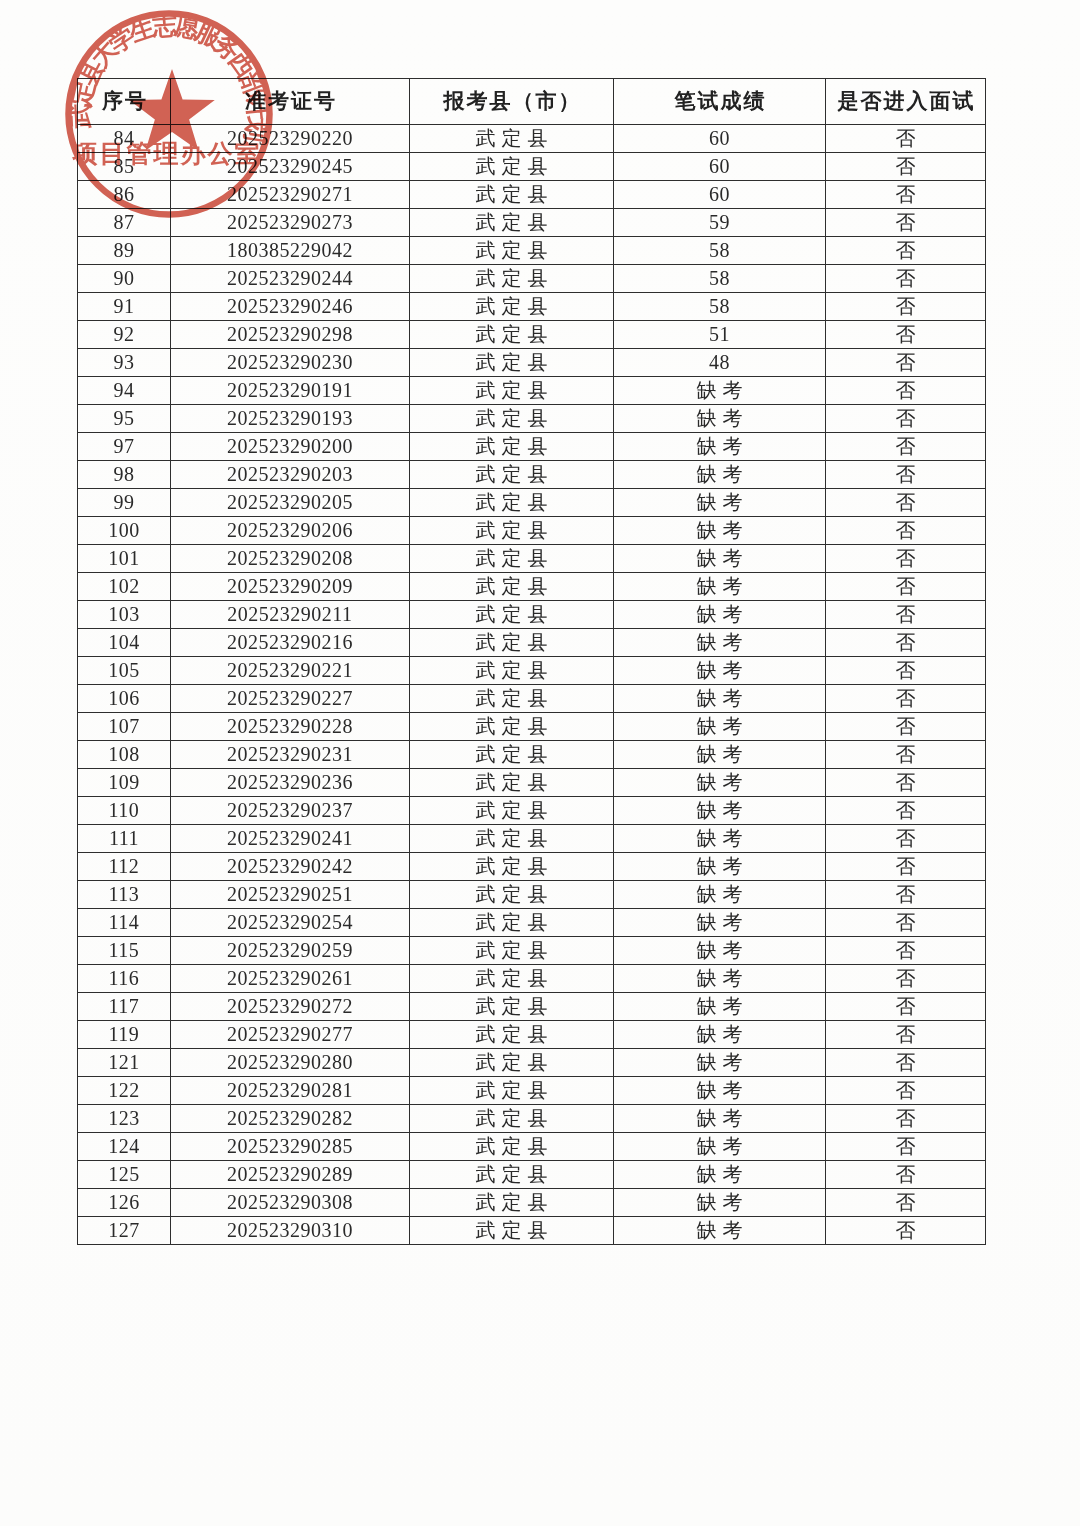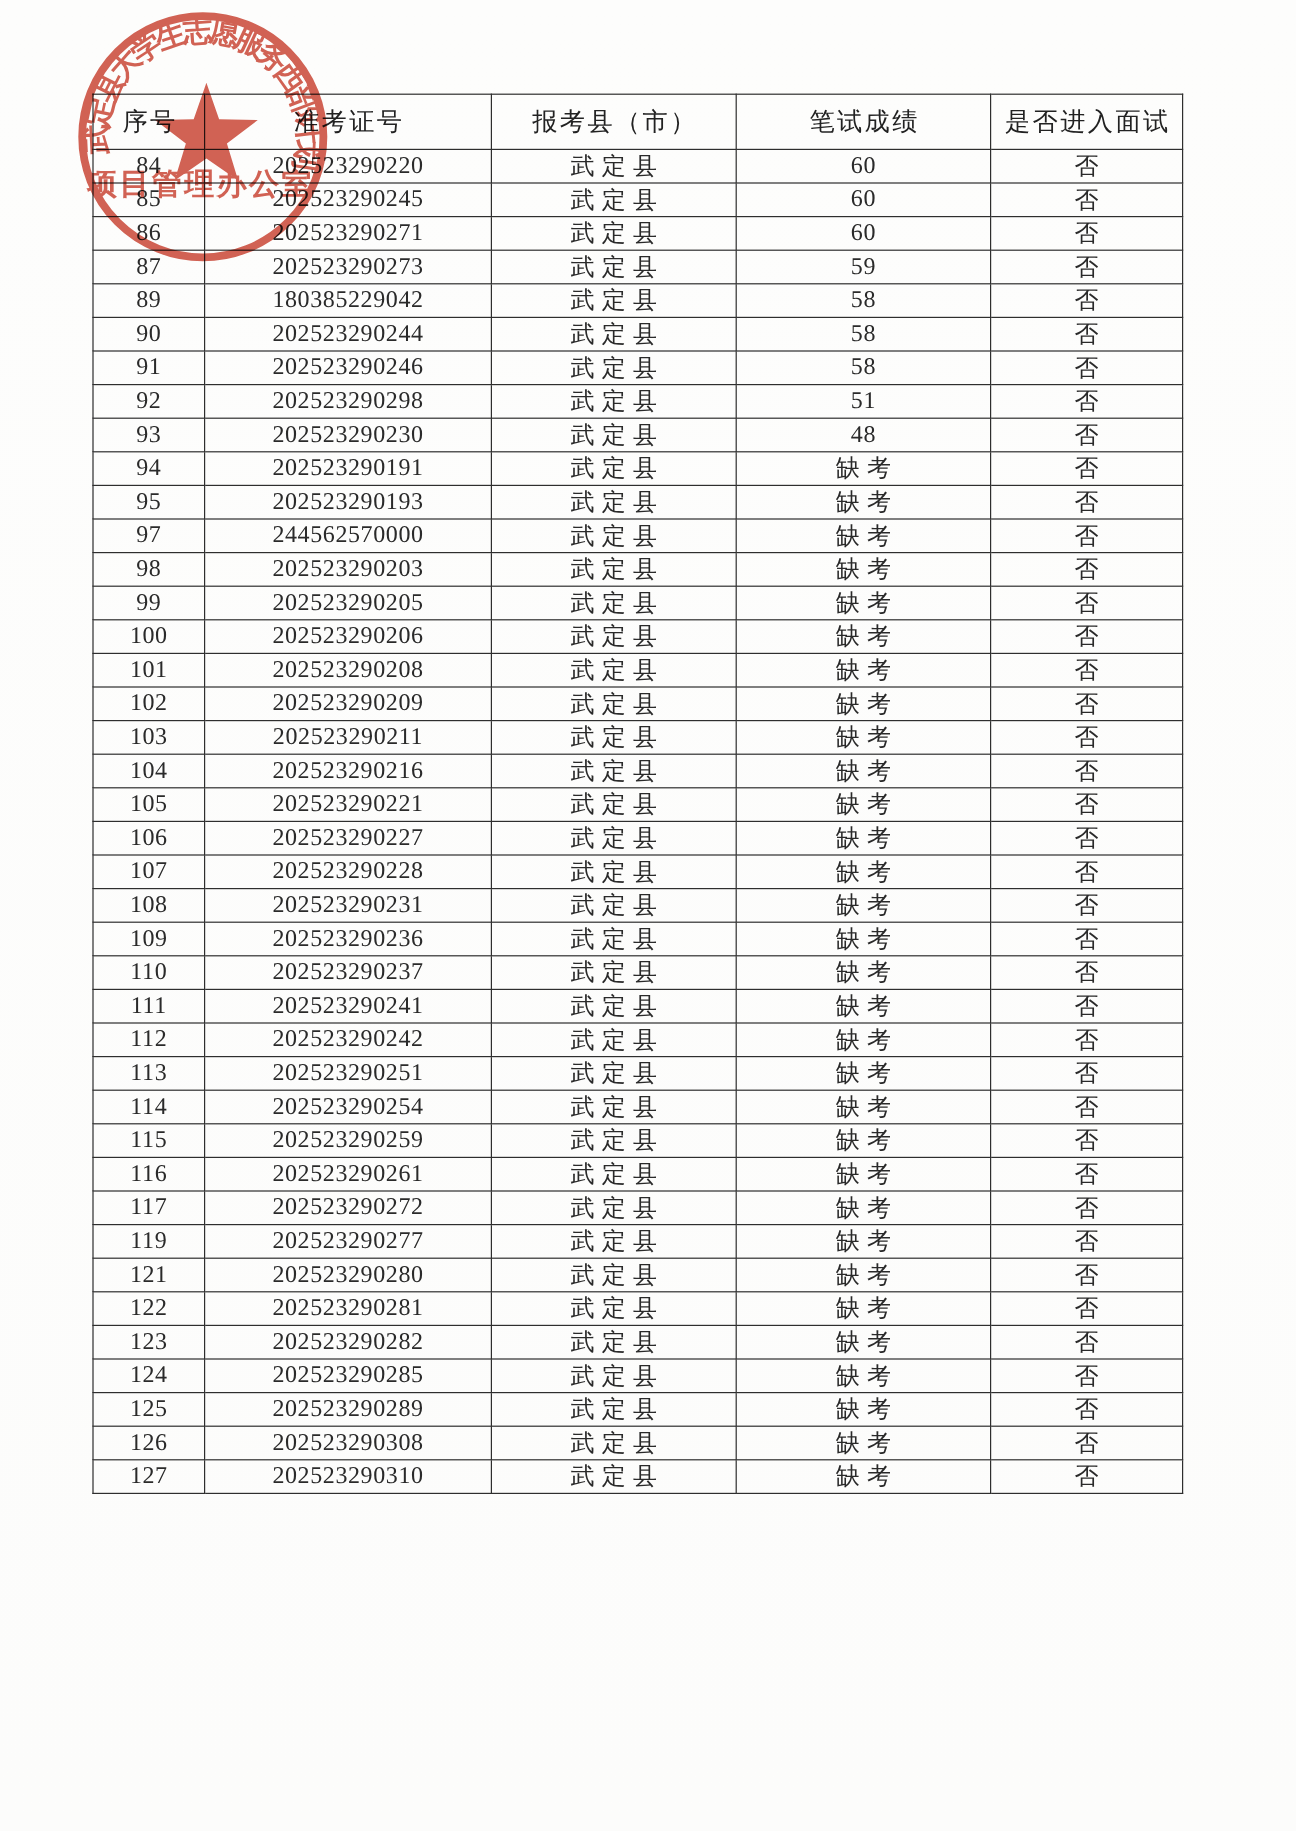--- a/index.html
+++ b/index.html
@@ -31,21 +31,21 @@
   table.results th, table.results td {
     border: 1.6px solid #2e2e2e;
     text-align: center;
     vertical-align: middle;
     padding: 0;
     overflow: hidden;
     white-space: nowrap;
   }
   table.results thead th {
     height: 44.5px;
-    font-weight: normal;
+    font-weight: bold;
     font-size: 21px;
     letter-spacing: 2px;
     text-indent: 2px;
     color: #222;
   }
   table.results tbody td {
     height: 27px;
     font-size: 20px;
     color: #2a2a2a;
   }
@@ -168,21 +168,21 @@
         </tr>
         <tr>
           <td class="num">95</td>
           <td class="num">202523290193</td>
           <td class="cjk">武定县</td>
           <td class="cjk">缺考</td>
           <td class="cjk">否</td>
         </tr>
         <tr>
           <td class="num">97</td>
-          <td class="num">244562570000</td>
+          <td class="num">202523290200</td>
           <td class="cjk">武定县</td>
           <td class="cjk">缺考</td>
           <td class="cjk">否</td>
         </tr>
         <tr>
           <td class="num">98</td>
           <td class="num">202523290203</td>
           <td class="cjk">武定县</td>
           <td class="cjk">缺考</td>
           <td class="cjk">否</td>

